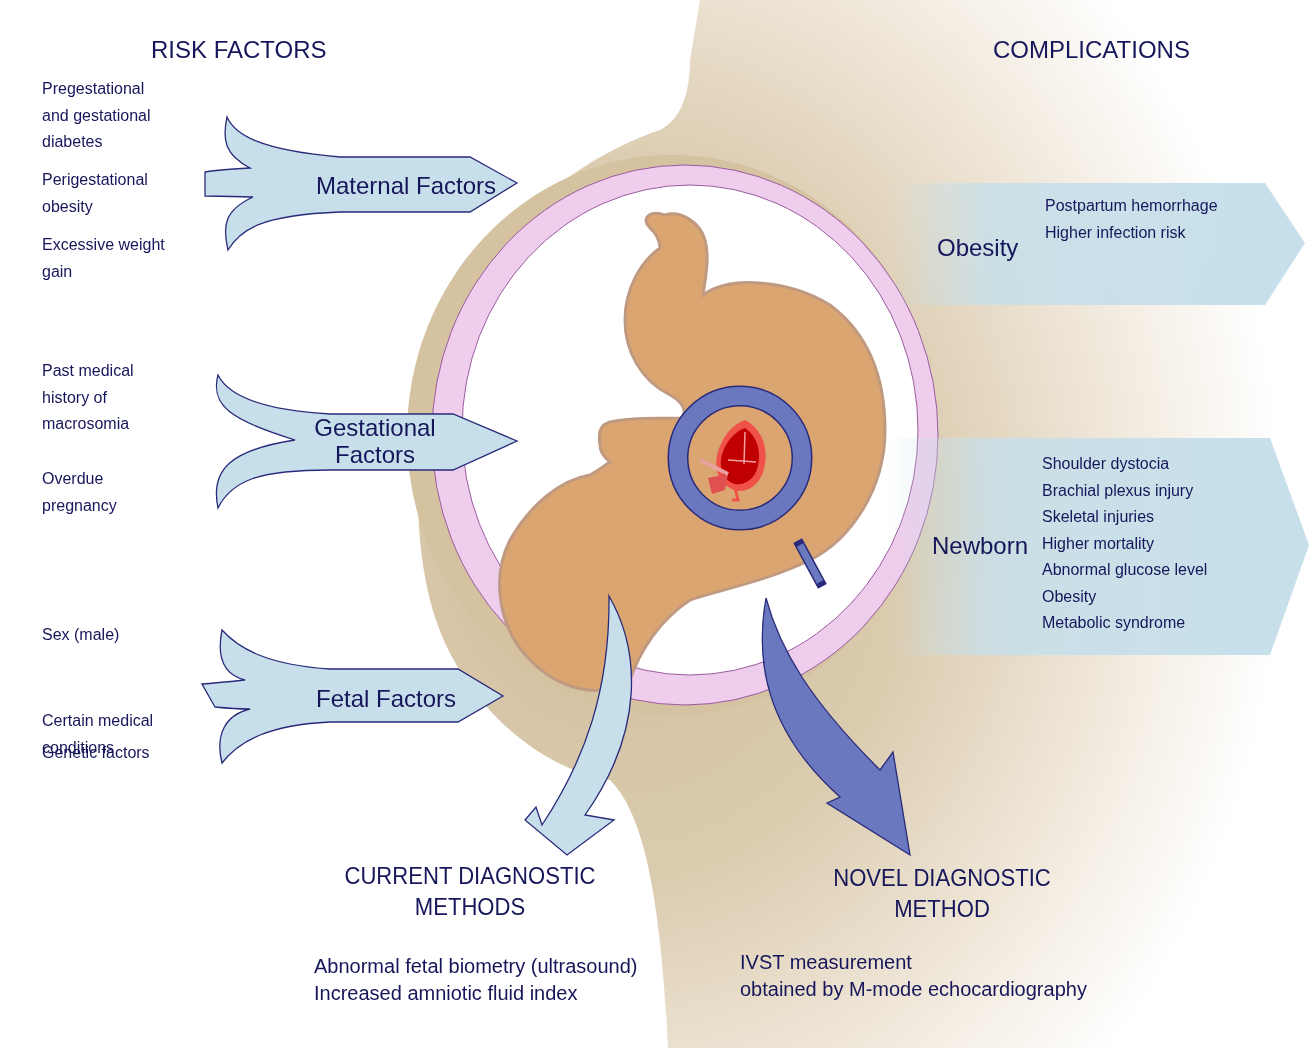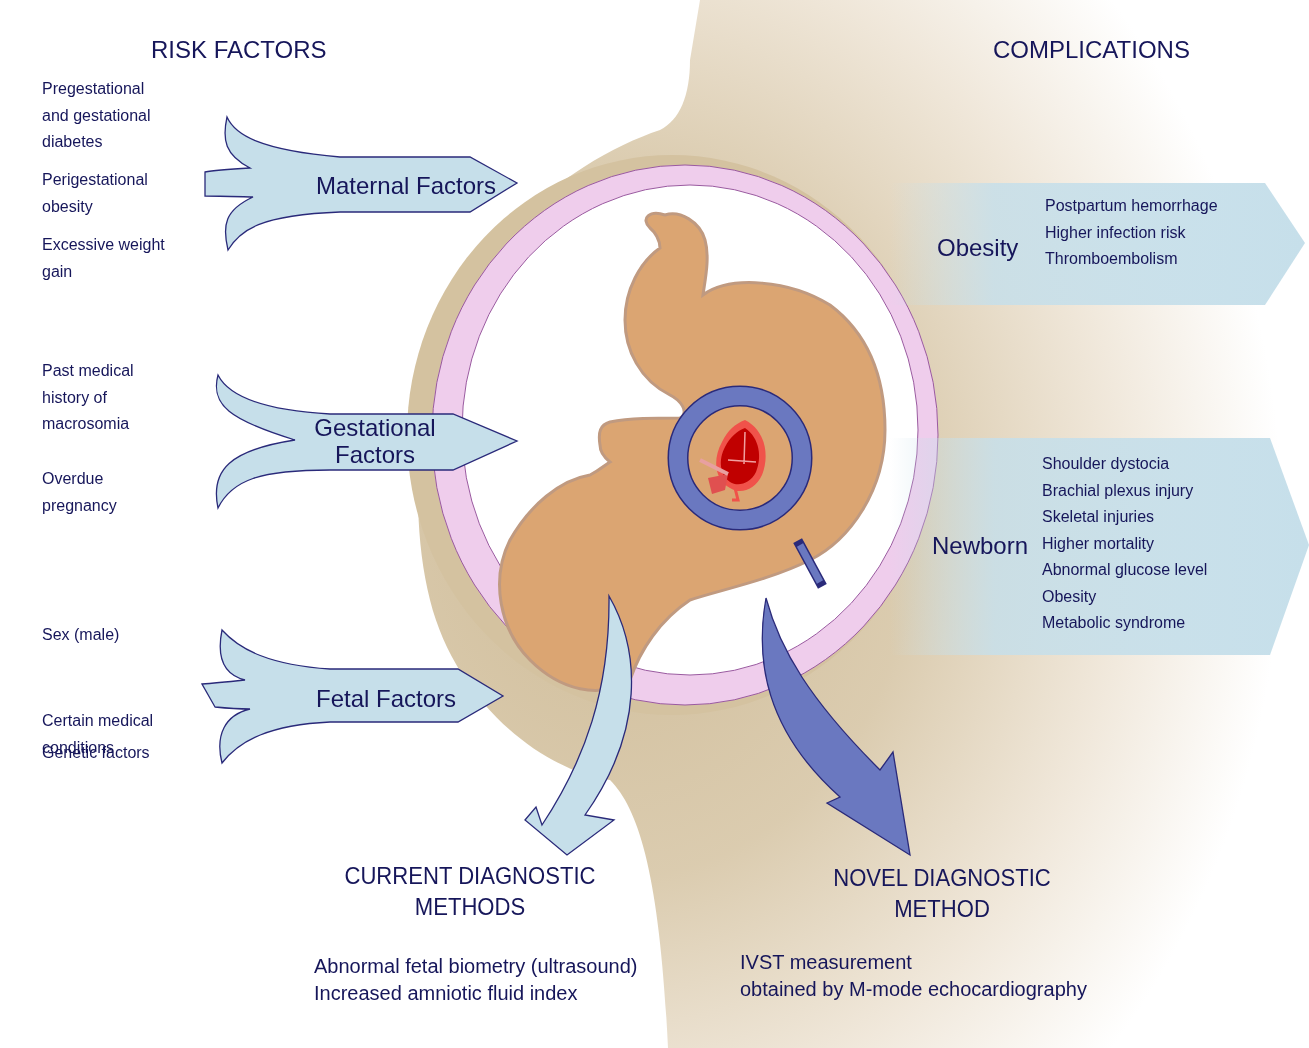--- a/index.html
+++ b/index.html
@@ -99,21 +99,20 @@
 <div class="abs txt" style="left:42px; top:622px; white-space:pre;">Sex (male)</div>
 <div class="abs txt" style="left:42px; top:708px; white-space:pre;">Certain medical
 conditions</div>
 <div class="abs txt" style="left:42px; top:740px; white-space:pre;">Genetic factors</div>
 <div class="abs lbl" style="left:316px; top:685px;">Fetal Factors</div>
 
 <div class="abs lbl" style="left:937px; top:234px;">Obesity</div>
 <div class="abs txt" style="left:1045px; top:193px;">
   <div>Postpartum hemorrhage</div>
   <div>Higher infection risk</div>
-  <div>Thromboembolism</div>
 </div>
 
 <div class="abs lbl" style="left:932px; top:532px;">Newborn</div>
 <div class="abs txt" style="left:1042px; top:451px;">
   <div>Shoulder dystocia</div>
   <div>Brachial plexus injury</div>
   <div>Skeletal injuries</div>
   <div>Higher mortality</div>
   <div>Abnormal glucose level</div>
   <div>Obesity</div>

